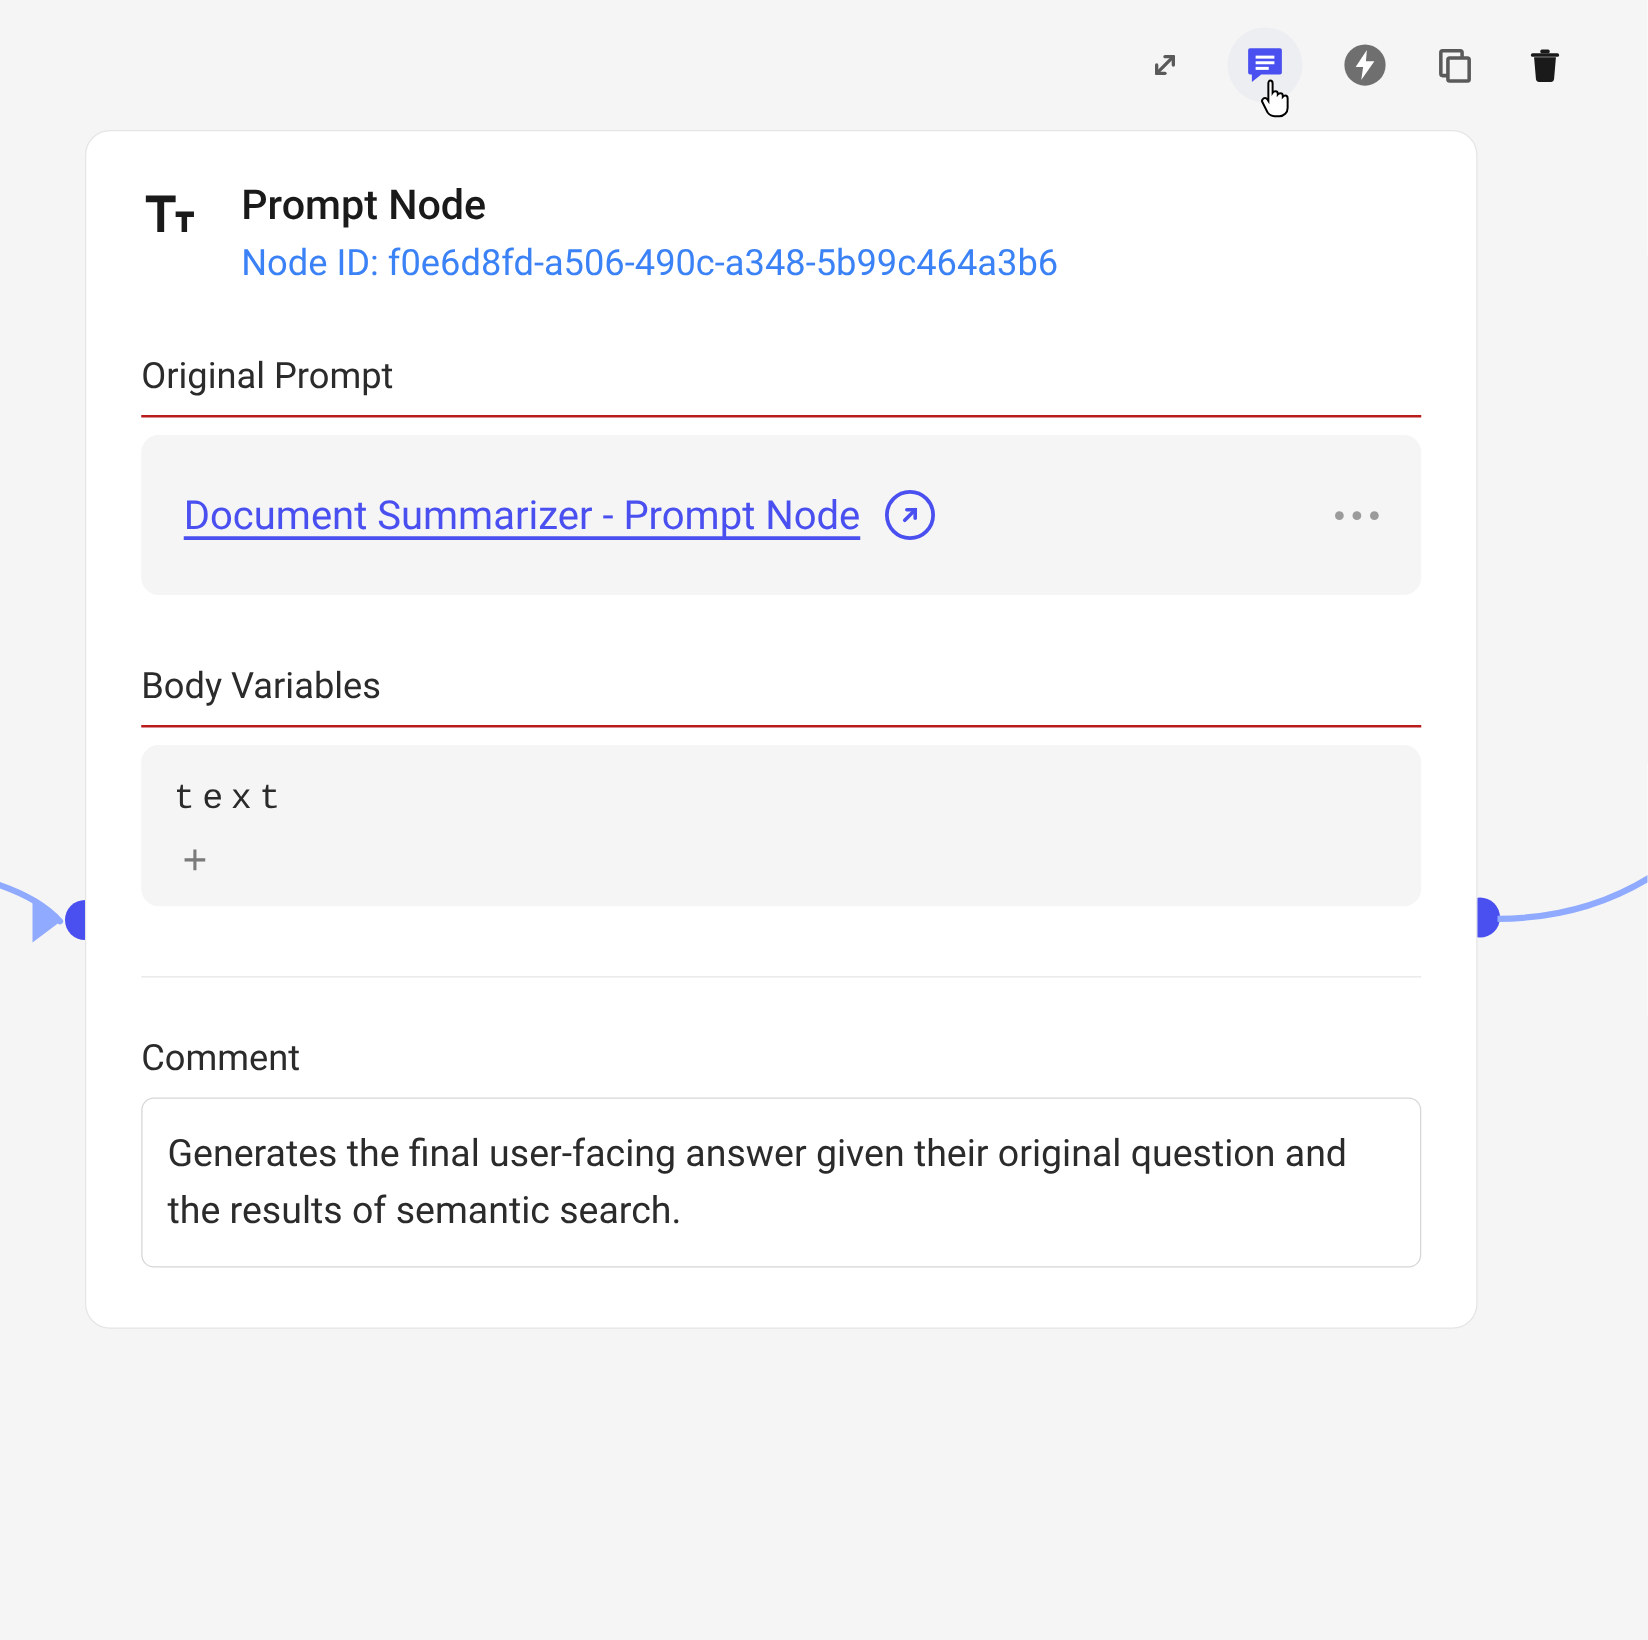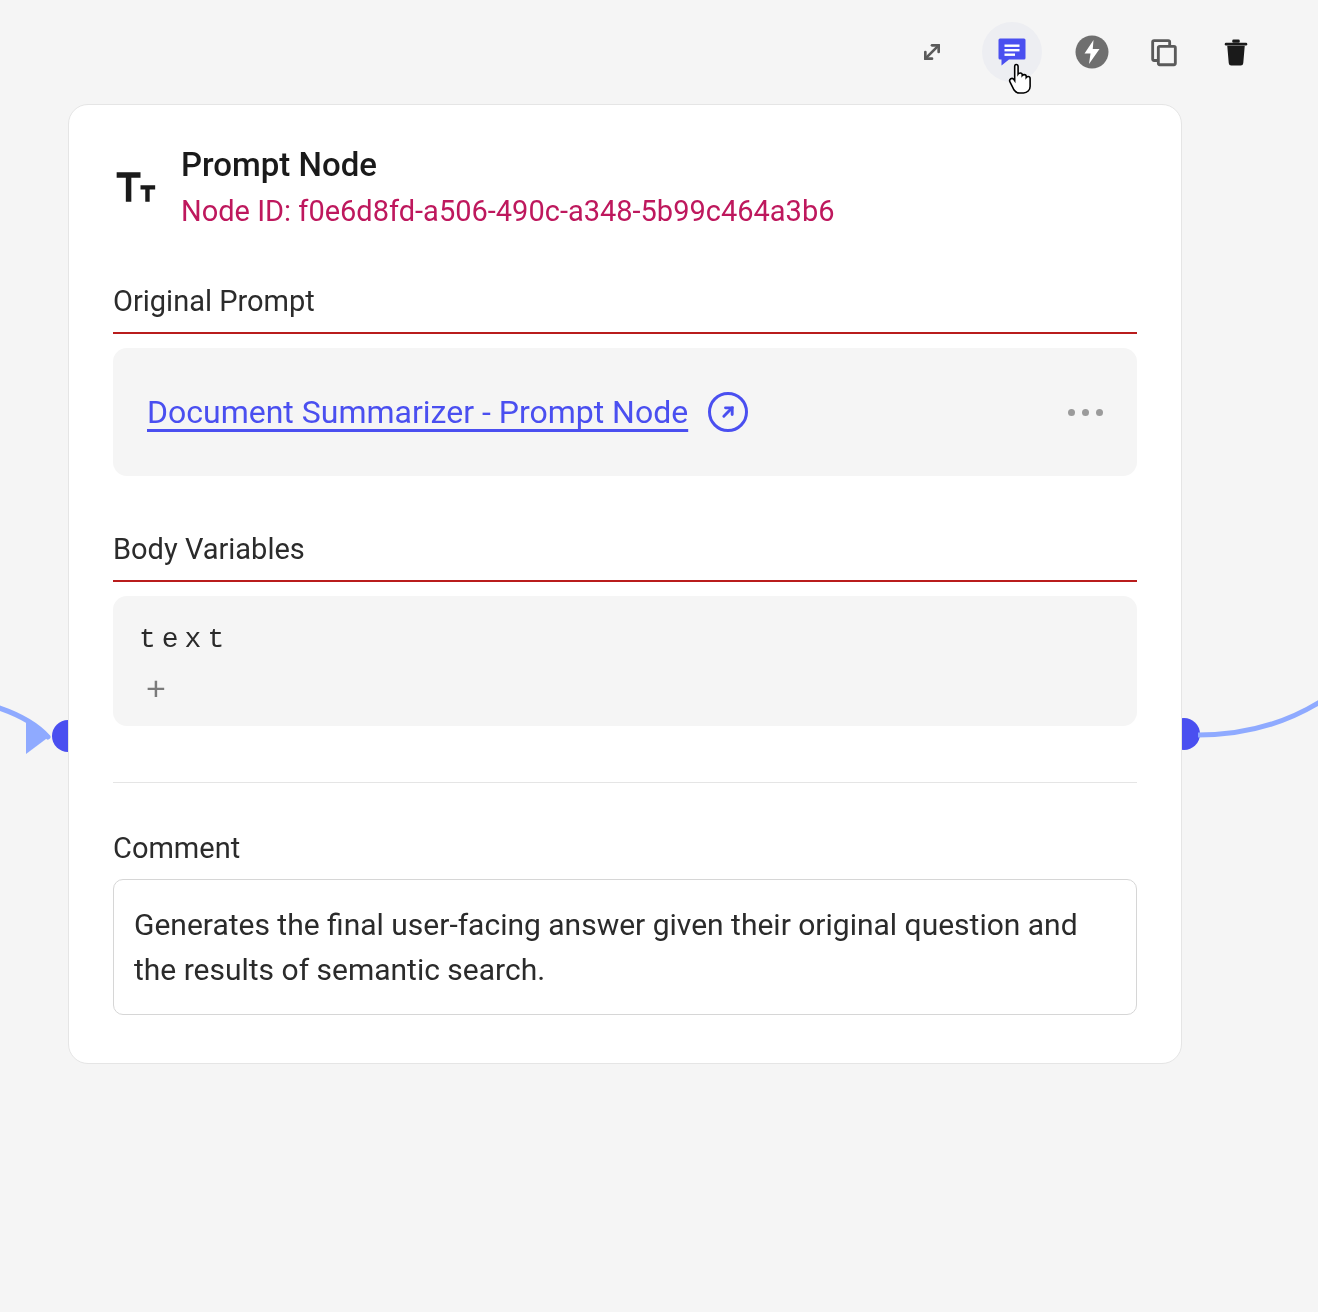--- a/index.html
+++ b/index.html
@@ -52,39 +52,39 @@
       left: 68px;
       width: 1114px;
       background: #ffffff;
       border: 1px solid #e5e5e5;
       border-radius: 20px;
       padding: 40px 44px 44px 44px;
     }
 
     .card-header {
       display: flex;
-      align-items: center;
-      gap: 24px;
+      align-items: flex-start;
+      gap: 36px;
       margin-bottom: 56px;
     }
 
     .card-icon {
       margin-top: 4px;
     }
 
     .card-title {
       font-size: 33px;
       font-weight: 500;
       color: #1a1a1a;
       margin-bottom: 10px;
     }
 
     .card-subtitle {
       font-size: 29px;
-      color: #be185d;
+      color: #3b82f6;
     }
 
     .section-label {
       font-size: 29px;
       color: #2b2b2b;
       margin-bottom: 14px;
       border-bottom: 2px solid #b91c1c;
       padding-bottom: 14px;
     }
 

